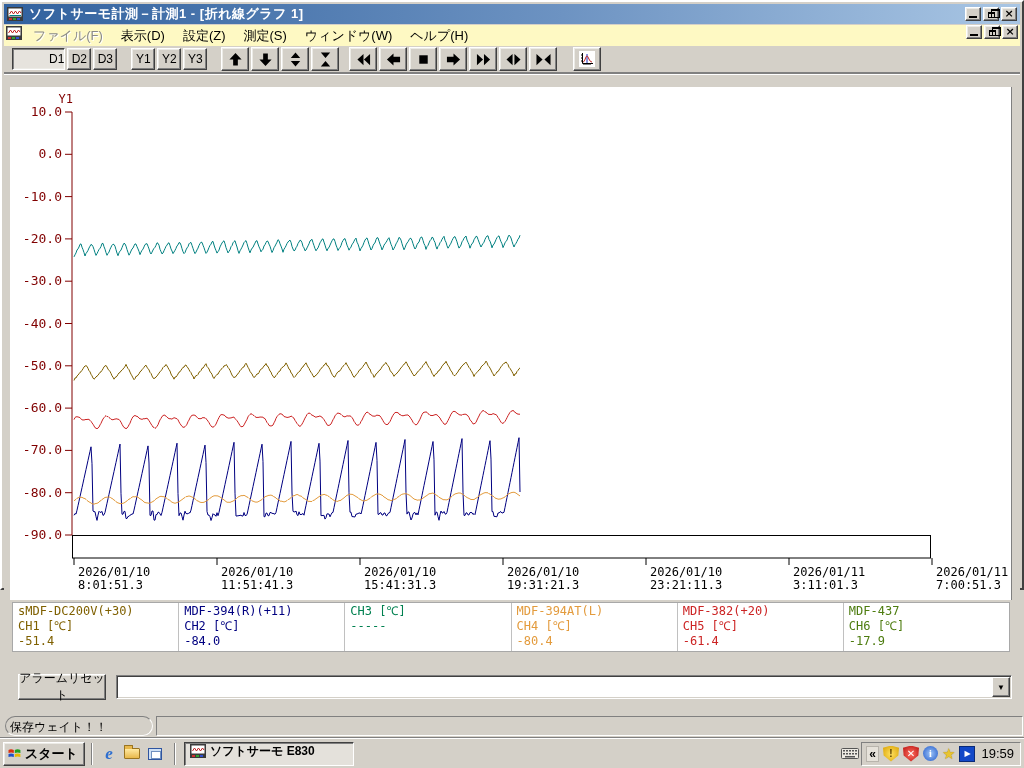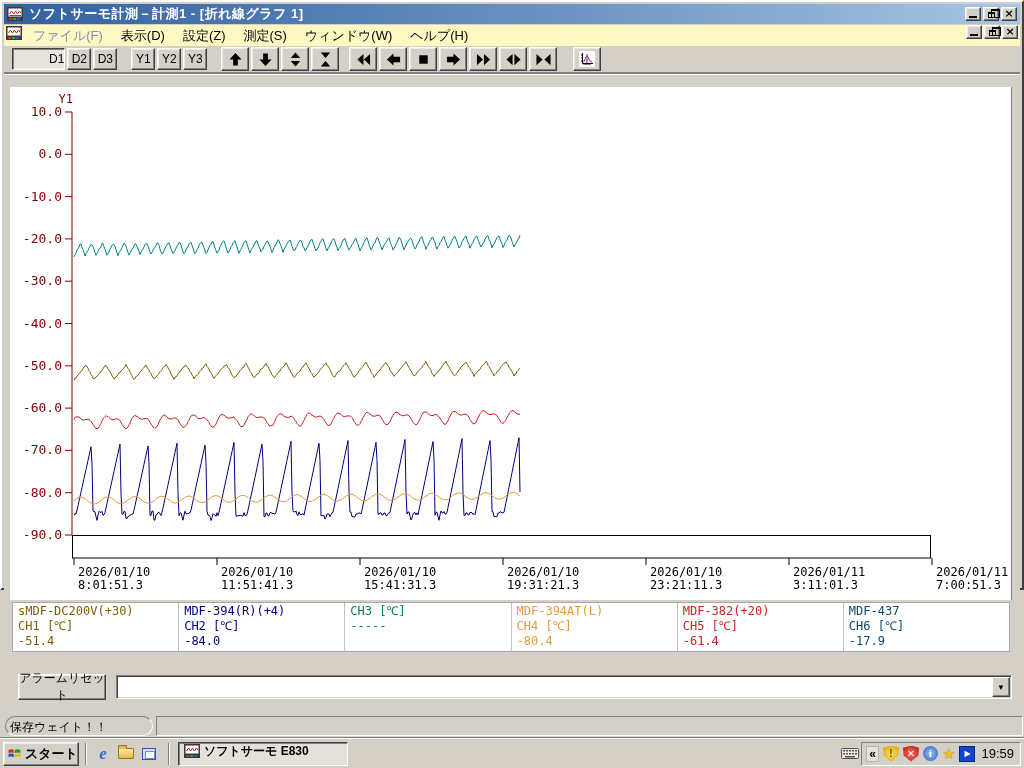--- a/index.html
+++ b/index.html
@@ -76,21 +76,21 @@
   #statusbar { position:absolute; left:2px; top:711px; width:1020px; height:25px; background:#d4d0c8;
     display:flex; align-items:flex-end; padding:2px 1px 2px 1px; gap:3px; }
   .status-panel { height:20px; border:1px solid; border-color:#808080 #fff #fff #808080;
     font-size:12px; padding:2px 4px; white-space:nowrap; overflow:hidden; color:#000; }
   .status-panel.p1 { width:148px;border-radius:10px; }
   .status-panel.p2 { flex:1; }
 
   
   #taskbar { position:absolute; left:0; top:738px; width:1024px; height:30px; background:#d4d0c8;
     border-top:1px solid #fff; box-shadow:0 -1px 0 #808080; display:flex; align-items:center; padding:0 3px; }
-  #start-button { height:24px; padding:0 0 0 4px; background:#d4d0c8; border:1px solid;
+  #start-button { height:24px; padding:0 6px 0 4px; background:#d4d0c8; border:1px solid;
     border-color:#fff #404040 #404040 #fff; box-shadow:inset -1px -1px 0 #808080, inset 1px 1px 0 #ecebe6;
     display:flex; align-items:center; gap:3px; font-weight:bold; font-size:13px; }
   .tb-sep { width:2px; height:22px; border-left:1px solid #808080; border-right:1px solid #fff; margin:0 6px; }
   .ql-icon { width:20px; height:20px; display:flex; align-items:center; justify-content:center; margin-right:3px; }
   .ie-e { font-family:"Liberation Serif",serif; font-style:italic; font-weight:bold; font-size:17px; color:#2e6fd0; }
   .folder-shape { width:16px; height:11px; background:linear-gradient(#ffe9a0,#e8b84c); border:1px solid #9a7420; border-radius:1px; position:relative; }
   .folder-shape::before { content:""; position:absolute; left:-1px; top:-4px; width:7px; height:3px;
     background:#e8b84c; border:1px solid #9a7420; border-bottom:none; border-radius:1px 1px 0 0; }
   .desktop-shape { width:14px; height:12px; background:#cfe0f4; border:1px solid #2f55a0; position:relative; }
   .desktop-shape::before { content:""; position:absolute; left:2px; top:2px; width:8px; height:6px; background:#fff; border:1px solid #7090c0; }
@@ -314,40 +314,40 @@
             <polyline points="64,428.3 65,426.5 66,427.1 67,423.2 68,418.7 69,414.2 70,409.6 71,405.1 72,400.6 73,396.1 74,391.5 75,387.0 76,382.5 77,378.0 78,373.4 79,368.9 80,364.4 81,359.8 82,376.7 83,424.0 84,424.7 85,424.7 86,429.6 87,433.4 88,428.1 89,424.3 90,425.3 91,425.3 92,424.4 93,428.4 94,427.8 95,425.4 96,420.9 97,416.3 98,411.8 99,407.3 100,402.7 101,398.1 102,393.6 103,389.0 104,384.5 105,379.9 106,375.4 107,370.8 108,366.2 109,361.7 110,357.1 111,406.7 112,427.2 113,427.2 114,424.4 115,424.4 116,431.5 117,431.5 118,429.4 119,429.4 120,428.1 121,427.8 122,426.9 123,427.0 124,423.1 125,418.6 126,414.0 127,409.4 128,404.8 129,400.3 130,395.7 131,391.1 132,386.5 133,381.9 134,377.3 135,372.7 136,368.1 137,363.5 138,358.9 139,376.0 140,428.4 141,428.4 142,424.0 143,424.0 144,433.1 145,433.1 146,427.6 147,427.6 148,425.3 149,425.3 150,426.9 151,428.5 152,425.4 153,420.8 154,416.2 155,411.6 156,407.0 157,402.4 158,397.8 159,393.2 160,388.5 161,383.9 162,379.3 163,374.7 164,370.1 165,365.4 166,360.8 167,356.2 168,406.5 169,428.7 170,426.0 171,426.0 172,429.4 173,433.2 174,428.1 175,424.2 176,426.6 177,426.6 178,426.9 179,425.7 180,425.9 181,423.1 182,418.5 183,413.8 184,409.2 185,404.6 186,399.9 187,395.3 188,390.6 189,386.0 190,381.3 191,376.7 192,372.0 193,367.4 194,362.7 195,358.1 196,375.4 197,424.5 198,428.1 199,428.1 200,429.7 201,433.5 202,430.5 203,426.7 204,427.8 205,427.8 206,429.3 207,425.7 208,428.7 209,425.4 210,420.7 211,416.1 212,411.4 213,406.7 214,402.1 215,397.4 216,392.7 217,388.1 218,383.4 219,378.7 220,374.0 221,369.3 222,364.6 223,360.0 224,355.3 225,406.2 226,429.0 227,429.0 228,428.7 229,428.7 230,428.3 231,428.3 232,429.0 233,429.0 234,425.5 235,428.5 236,428.4 237,427.6 238,423.1 239,418.4 240,413.7 241,409.0 242,404.3 243,399.6 244,394.9 245,390.2 246,385.5 247,380.7 248,376.0 249,371.3 250,366.6 251,361.9 252,357.2 253,374.7 254,429.7 255,429.7 256,426.1 257,426.1 258,428.7 259,428.7 260,425.5 261,425.5 262,426.4 263,426.4 264,426.8 265,427.2 266,425.4 267,420.7 268,415.9 269,411.2 270,406.5 271,401.8 272,397.0 273,392.3 274,387.6 275,382.8 276,378.1 277,373.3 278,368.6 279,363.9 280,359.1 281,354.4 282,406.0 283,424.3 284,424.9 285,424.9 286,424.0 287,427.8 288,428.6 289,424.8 290,427.5 291,427.5 292,427.3 293,426.4 294,428.2 295,423.0 296,418.3 297,413.5 298,408.7 299,404.0 300,399.2 301,394.5 302,389.7 303,384.9 304,380.2 305,375.4 306,370.6 307,365.9 308,361.1 309,356.3 310,374.1 311,428.7 312,428.5 313,428.5 314,428.3 315,432.1 316,430.6 317,426.8 318,427.0 319,427.0 320,429.8 321,427.7 322,425.7 323,425.4 324,420.6 325,415.8 326,411.0 327,406.2 328,401.5 329,396.7 330,391.9 331,387.1 332,382.3 333,377.5 334,372.7 335,367.9 336,363.1 337,358.3 338,353.5 339,405.7 340,425.2 341,425.2 342,429.6 343,429.6 344,429.9 345,429.9 346,427.1 347,427.1 348,426.4 349,426.2 350,425.9 351,427.0 352,423.0 353,418.2 354,413.3 355,408.5 356,403.7 357,398.9 358,394.1 359,389.2 360,384.4 361,379.6 362,374.8 363,369.9 364,365.1 365,360.3 366,355.4 367,373.4 368,427.3 369,427.3 370,425.8 371,425.8 372,428.0 373,428.0 374,426.0 375,426.0 376,428.7 377,428.7 378,426.6 379,425.9 380,425.4 381,420.5 382,415.7 383,410.8 384,406.0 385,401.1 386,396.3 387,391.4 388,386.6 389,381.7 390,376.9 391,372.0 392,367.1 393,362.3 394,357.4 395,352.5 396,405.5 397,427.1 398,425.0 399,425.0 400,429.2 401,433.0 402,430.9 403,427.1 404,425.6 405,425.6 406,427.9 407,425.9 408,427.9 409,422.9 410,418.1 411,413.2 412,408.3 413,403.4 414,398.5 415,393.7 416,388.8 417,383.9 418,379.0 419,374.1 420,369.2 421,364.3 422,359.4 423,354.5 424,372.8 425,428.2 426,425.2 427,425.2 428,429.5 429,433.3 430,427.8 431,424.0 432,425.9 433,425.9 434,424.5 435,426.8 436,427.2 437,425.3 438,420.4 439,415.5 440,410.6 441,405.7 442,400.8 443,395.9 444,391.0 445,386.1 446,381.2 447,376.3 448,371.3 449,366.4 450,361.5 451,356.6 452,351.6 453,405.2 454,428.4 455,428.4 456,425.9 457,425.9 458,427.9 459,427.9 460,425.5 461,425.5 462,425.7 463,427.5 464,426.6 465,427.6 466,422.9 467,417.9 468,413.0 469,408.1 470,403.1 471,398.2 472,393.3 473,388.3 474,383.4 475,378.4 476,373.5 477,368.5 478,363.6 479,358.6 480,353.7 481,372.1 482,424.6 483,424.6 484,429.4 485,429.4 486,429.7 487,429.7 488,426.0 489,426.0 490,424.8 491,424.8 492,426.1 493,425.7 494,425.3 495,420.4 496,415.4 497,410.5 498,405.5 499,400.5 500,395.5 501,390.6 502,385.6 503,380.6 504,375.6 505,370.7 506,365.7 507,360.7 508,355.7 509,350.7 510,405.0" fill="none" stroke="#000080" stroke-width="1"></polyline>
             <polyline points="64,413.9 65,413.0 66,412.3 67,411.3 68,410.9 69,410.3 70,410.2 71,410.5 72,410.2 73,411.0 74,411.3 75,411.6 76,412.4 77,413.4 78,414.2 79,414.9 80,415.4 81,416.0 82,416.7 83,417.1 84,417.1 85,416.8 86,416.4 87,416.4 88,415.8 89,415.2 90,413.9 91,413.7 92,412.4 93,412.0 94,411.1 95,410.5 96,410.3 97,410.2 98,410.0 99,410.0 100,410.1 101,411.1 102,411.3 103,412.2 104,413.0 105,413.6 106,414.7 107,415.4 108,415.9 109,416.2 110,416.6 111,416.7 112,416.6 113,416.2 114,416.0 115,415.3 116,414.6 117,413.9 118,412.9 119,412.2 120,411.8 121,410.8 122,410.3 123,409.6 124,409.8 125,409.9 126,409.5 127,409.8 128,410.3 129,411.0 130,411.9 131,412.4 132,413.2 133,413.9 134,415.1 135,415.5 136,415.8 137,415.9 138,416.0 139,416.3 140,416.0 141,415.4 142,415.1 143,414.4 144,413.9 145,412.8 146,411.9 147,411.2 148,410.7 149,410.0 150,409.4 151,409.4 152,409.4 153,409.8 154,409.5 155,410.3 156,410.8 157,411.4 158,412.6 159,412.8 160,413.5 161,414.4 162,415.3 163,415.5 164,416.1 165,416.1 166,416.1 167,415.4 168,415.4 169,414.6 170,414.1 171,413.3 172,412.6 173,411.9 174,411.0 175,410.5 176,409.5 177,409.7 178,409.1 179,409.1 180,409.1 181,409.7 182,409.9 183,410.6 184,411.3 185,411.9 186,412.6 187,413.8 188,413.9 189,414.6 190,415.2 191,415.4 192,415.5 193,415.4 194,415.3 195,414.7 196,414.2 197,413.5 198,413.0 199,412.3 200,411.2 201,410.6 202,409.8 203,409.2 204,408.9 205,408.7 206,408.9 207,408.8 208,409.0 209,409.5 210,410.0 211,410.7 212,411.5 213,412.2 214,412.9 215,413.7 216,414.6 217,415.2 218,415.3 219,415.2 220,415.4 221,414.9 222,414.5 223,414.1 224,413.5 225,412.9 226,412.0 227,411.1 228,410.0 229,409.6 230,409.2 231,408.6 232,408.7 233,408.6 234,408.3 235,408.8 236,409.4 237,410.0 238,410.4 239,411.4 240,412.2 241,412.6 242,413.8 243,414.3 244,414.4 245,415.2 246,414.9 247,415.3 248,414.7 249,414.4 250,413.6 251,413.2 252,412.5 253,411.5 254,410.5 255,409.8 256,409.3 257,409.1 258,408.5 259,408.3 260,408.3 261,408.0 262,408.6 263,408.9 264,409.9 265,410.2 266,411.0 267,412.1 268,412.3 269,413.0 270,414.2 271,414.1 272,414.3 273,414.6 274,414.9 275,414.7 276,414.2 277,413.6 278,412.6 279,412.3 280,411.5 281,410.6 282,409.6 283,408.8 284,408.8 285,408.3 286,407.8 287,407.5 288,407.7 289,408.5 290,409.0 291,409.0 292,409.7 293,410.9 294,411.5 295,412.0 296,412.7 297,413.3 298,414.2 299,414.4 300,414.3 301,414.6 302,414.4 303,413.4 304,413.4 305,412.5 306,411.8 307,411.1 308,410.4 309,409.7 310,409.0 311,408.1 312,407.9 313,407.8 314,407.3 315,407.6 316,408.2 317,408.2 318,409.2 319,409.4 320,410.6 321,411.3 322,411.8 323,412.9 324,413.4 325,414.0 326,413.9 327,414.4 328,414.3 329,413.5 330,413.7 331,413.1 332,412.3 333,411.6 334,410.8 335,410.0 336,409.0 337,408.3 338,407.9 339,407.6 340,407.0 341,407.5 342,407.2 343,407.7 344,408.3 345,408.9 346,409.5 347,410.2 348,410.6 349,411.8 350,412.3 351,412.9 352,413.4 353,413.9 354,414.0 355,413.6 356,413.3 357,413.3 358,412.4 359,411.9 360,411.4 361,410.4 362,409.3 363,409.1 364,408.3 365,407.9 366,407.0 367,407.1 368,406.8 369,407.3 370,407.0 371,407.9 372,408.1 373,408.9 374,410.1 375,410.4 376,411.2 377,411.9 378,412.7 379,412.9 380,413.1 381,413.7 382,413.2 383,412.9 384,412.7 385,412.0 386,411.9 387,410.7 388,409.9 389,409.6 390,408.3 391,408.1 392,407.1 393,407.2 394,406.7 395,406.9 396,406.6 397,406.9 398,407.6 399,407.8 400,408.6 401,409.4 402,410.3 403,411.2 404,411.9 405,412.5 406,412.5 407,413.2 408,413.1 409,412.9 410,413.1 411,412.3 412,412.1 413,411.0 414,410.4 415,409.7 416,409.0 417,408.4 418,407.6 419,406.8 420,406.6 421,406.6 422,406.1 423,406.1 424,406.6 425,407.3 426,407.9 427,408.6 428,409.2 429,410.3 430,410.7 431,411.5 432,411.8 433,412.7 434,412.7 435,412.7 436,412.9 437,412.8 438,412.3 439,411.7 440,410.9 441,410.2 442,409.3 443,408.3 444,407.6 445,407.0 446,406.6 447,406.5 448,406.0 449,406.0 450,406.0 451,406.2 452,407.1 453,407.2 454,408.3 455,408.9 456,409.9 457,410.5 458,411.0 459,411.4 460,412.0 461,412.5 462,412.5 463,412.5 464,412.6 465,411.8 466,411.1 467,410.7 468,409.8 469,408.9 470,408.3 471,407.4 472,407.1 473,406.4 474,406.0 475,405.7 476,405.6 477,405.8 478,405.8 479,406.8 480,407.0 481,407.9 482,408.8 483,409.1 484,409.9 485,410.9 486,411.5 487,411.6 488,412.2 489,412.1 490,412.0 491,411.9 492,411.4 493,410.9 494,410.6 495,409.9 496,408.7 497,408.2 498,407.1 499,406.8 500,406.2 501,405.8 502,405.4 503,405.4 504,405.2 505,405.6 506,406.1 507,406.8 508,407.6 509,408.2 510,409.0" fill="none" stroke="#e39b3d" stroke-width="1"></polyline>
           </svg></div>
       <div id="legend-strip">
           <div class="legend-cell" style="color: rgb(127, 96, 0);">
             <div>sMDF-DC200V(+30)</div>
             <div>CH1 [℃]</div>
             <div>-51.4</div>
           </div>
           <div class="legend-cell" style="color: rgb(0, 0, 128);">
-            <div>MDF-394(R)(+4)</div>
+            <div>MDF-394(R)(+11)</div>
             <div>CH2 [℃]</div>
             <div>-84.0</div>
           </div>
           <div class="legend-cell" style="color: rgb(0, 128, 80);">
             <div></div>
             <div>CH3 [℃]</div>
             <div>-----</div>
           </div>
           <div class="legend-cell" style="color: rgb(227, 155, 61);">
             <div>MDF-394AT(L)</div>
             <div>CH4 [℃]</div>
             <div>-80.4</div>
           </div>
           <div class="legend-cell" style="color: rgb(204, 36, 36);">
             <div>MDF-382(+20)</div>
             <div>CH5 [℃]</div>
             <div>-61.4</div>
           </div>
-          <div class="legend-cell" style="color: #0c4a6e;">
+          <div class="legend-cell" style="color: #4d7c0f;">
             <div>MDF-437</div>
             <div>CH6 [℃]</div>
             <div>-17.9</div>
           </div>
         </div>
       <button id="alarm-reset-btn">アラームリセット</button>
       <div id="alarm-combo">
         <span class="combo-text"></span>
         <span class="combo-arrow">▼</span>
       </div>

